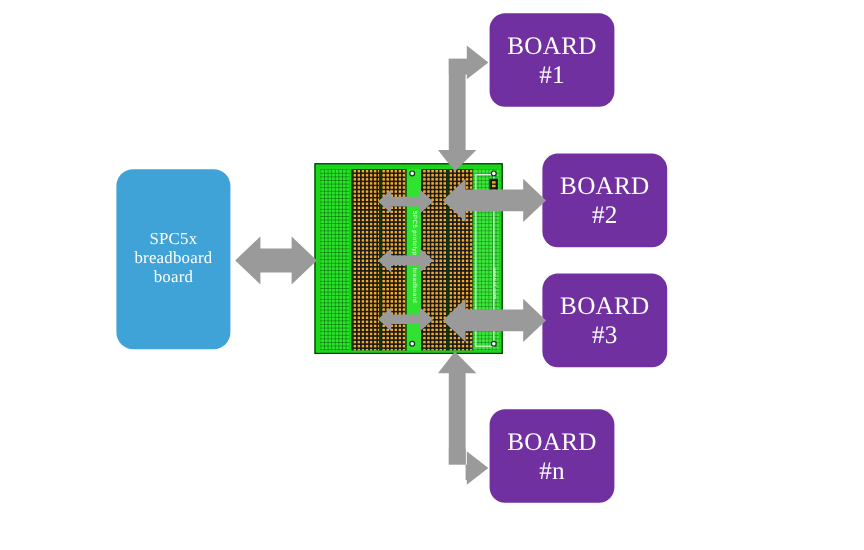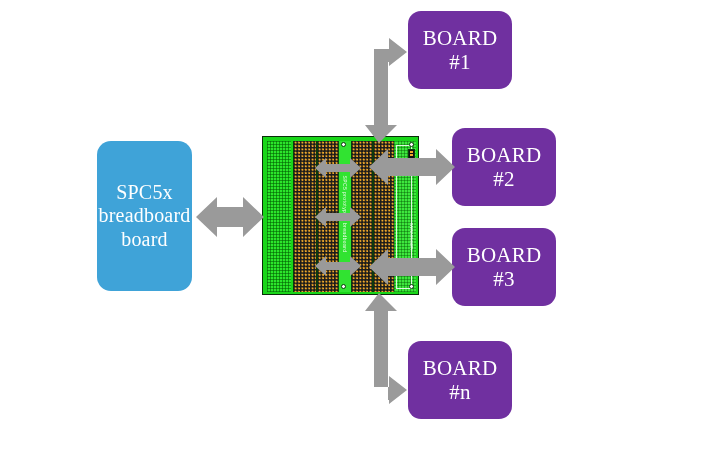--- a/index.html
+++ b/index.html
@@ -39,21 +39,21 @@
   .node-line { display: block; white-space: nowrap; }
 
   
   #node-discovery {
     left: 97px;
     top: 141px;
     width: 95px;
     height: 150px;
     background: #3FA3D8;
     border-radius: 14px;
-    font-size: 20px;
+    font-size: 14px;
   }
 
   
   .node-purple {
     background: #7030A0;
     border-radius: 13px;
     font-size: 21px;
   }
   #node-board-1 { left: 408px; top: 11px;  width: 104px; height: 78px; }
   #node-board-2 { left: 452px; top: 128px; width: 104px; height: 78px; }

